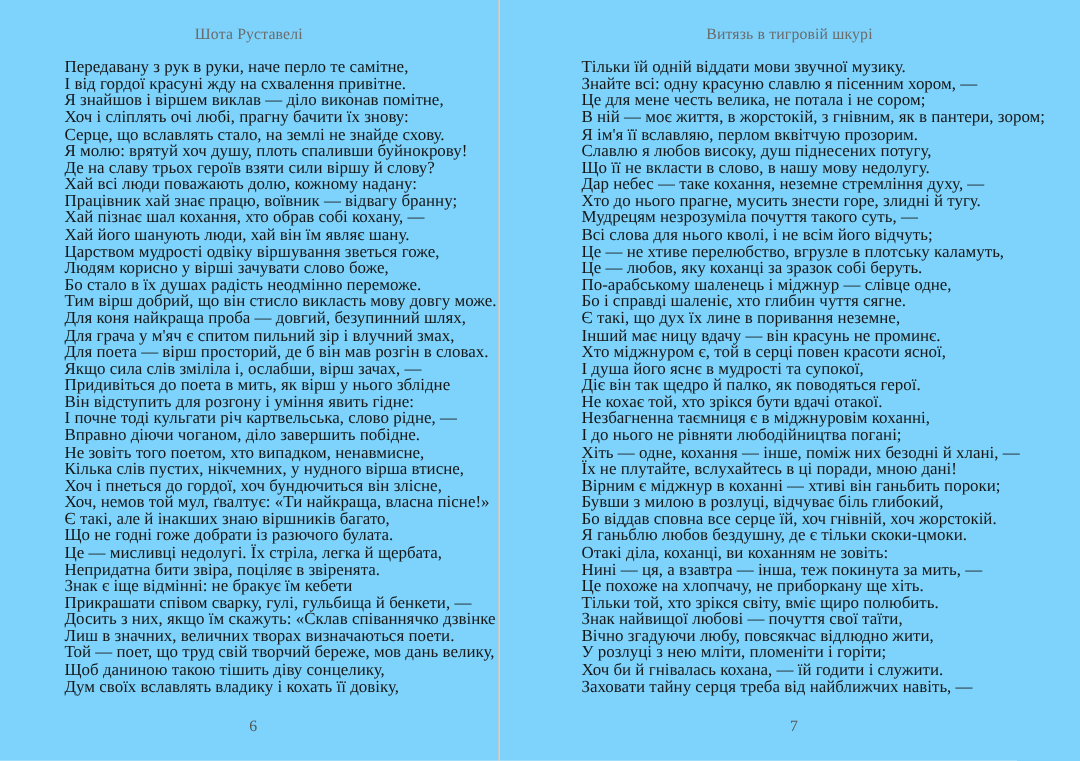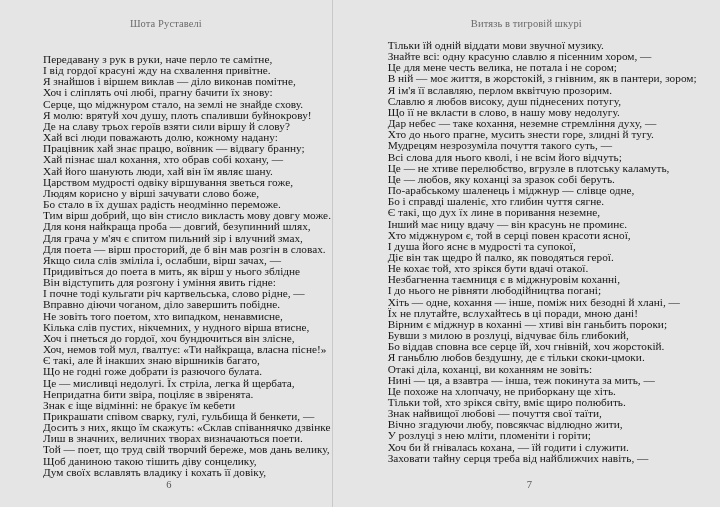--- a/index.html
+++ b/index.html
@@ -4,30 +4,30 @@
 <style>
   html, body { margin: 0; padding: 0; }
   body {
     width: 720px; height: 507px; overflow: hidden;
     background: #ffffff;
     font-family: "Liberation Serif", "DejaVu Serif", serif;
     color: #1a1a1a;
     position: relative;
   }
   .spread { position: absolute; inset: 0; display: flex; }
-  .page { position: relative; width: 358px; height: 507px; background: #e5e5e5; }
+  .page { position: relative; width: 358px; height: 507px; background: #7dd3fc; }
   .page.right { width: 418px; }
   .divider { width: 1px; height: 507px; background: #c8c8c8; }
   .running-head {
     position: absolute; top: 18px; left: 0; right: 0;
     text-align: center; font-size: 10.5px; color: #6b6b6b;
     letter-spacing: 0.1px;
   }
   .verses { position: absolute; top: 40px; margin: 0; padding: 0; list-style: none; }
-  .page.left .verses { left: 43px; margin-top: 14px; }
+  .page.left .verses { left: 43px; }
   .page.right .verses { left: 55px; }
   .verses li {
     font-size: 11.3px; line-height: 11.15px; white-space: nowrap; color: #161616;
   }
   .folio {
     position: absolute; top: 479px; left: 0; right: 0; text-align: center;
     font-size: 10.5px; color: #555;
   }
   .page.left .folio { left: 0; right: 0; padding-left: 6px; }
   .page.right .folio { padding-left: 6px; }
@@ -36,21 +36,21 @@
 <body>
 
 <div class="spread">
   <div class="page left">
     <div class="running-head">Шота Руставелі</div>
     <ul class="verses">
         <li>Передавану з рук в руки, наче перло те самітне,</li>
         <li>І від гордої красуні жду на схвалення привітне.</li>
         <li>Я знайшов і віршем виклав — діло виконав помітне,</li>
         <li>Хоч і сліплять очі любі, прагну бачити їх знову:</li>
-        <li>Серце, що міджнуром стало, на землі не знайде схову.</li>
+        <li>Серце, що вславлять стало, на землі не знайде схову.</li>
         <li>Я молю: врятуй хоч душу, плоть спаливши буйнокрову!</li>
         <li>Де на славу трьох героїв взяти сили віршу й слову?</li>
         <li>Хай всі люди поважають долю, кожному надану:</li>
         <li>Працівник хай знає працю, воївник — відвагу бранну;</li>
         <li>Хай пізнає шал кохання, хто обрав собі кохану, —</li>
         <li>Хай його шанують люди, хай він їм являє шану.</li>
         <li>Царством мудрості одвіку віршування зветься гоже,</li>
         <li>Людям корисно у вірші зачувати слово боже,</li>
         <li>Бо стало в їх душах радість неодмінно переможе.</li>
         <li>Тим вірш добрий, що він стисло викласть мову довгу може.</li>

